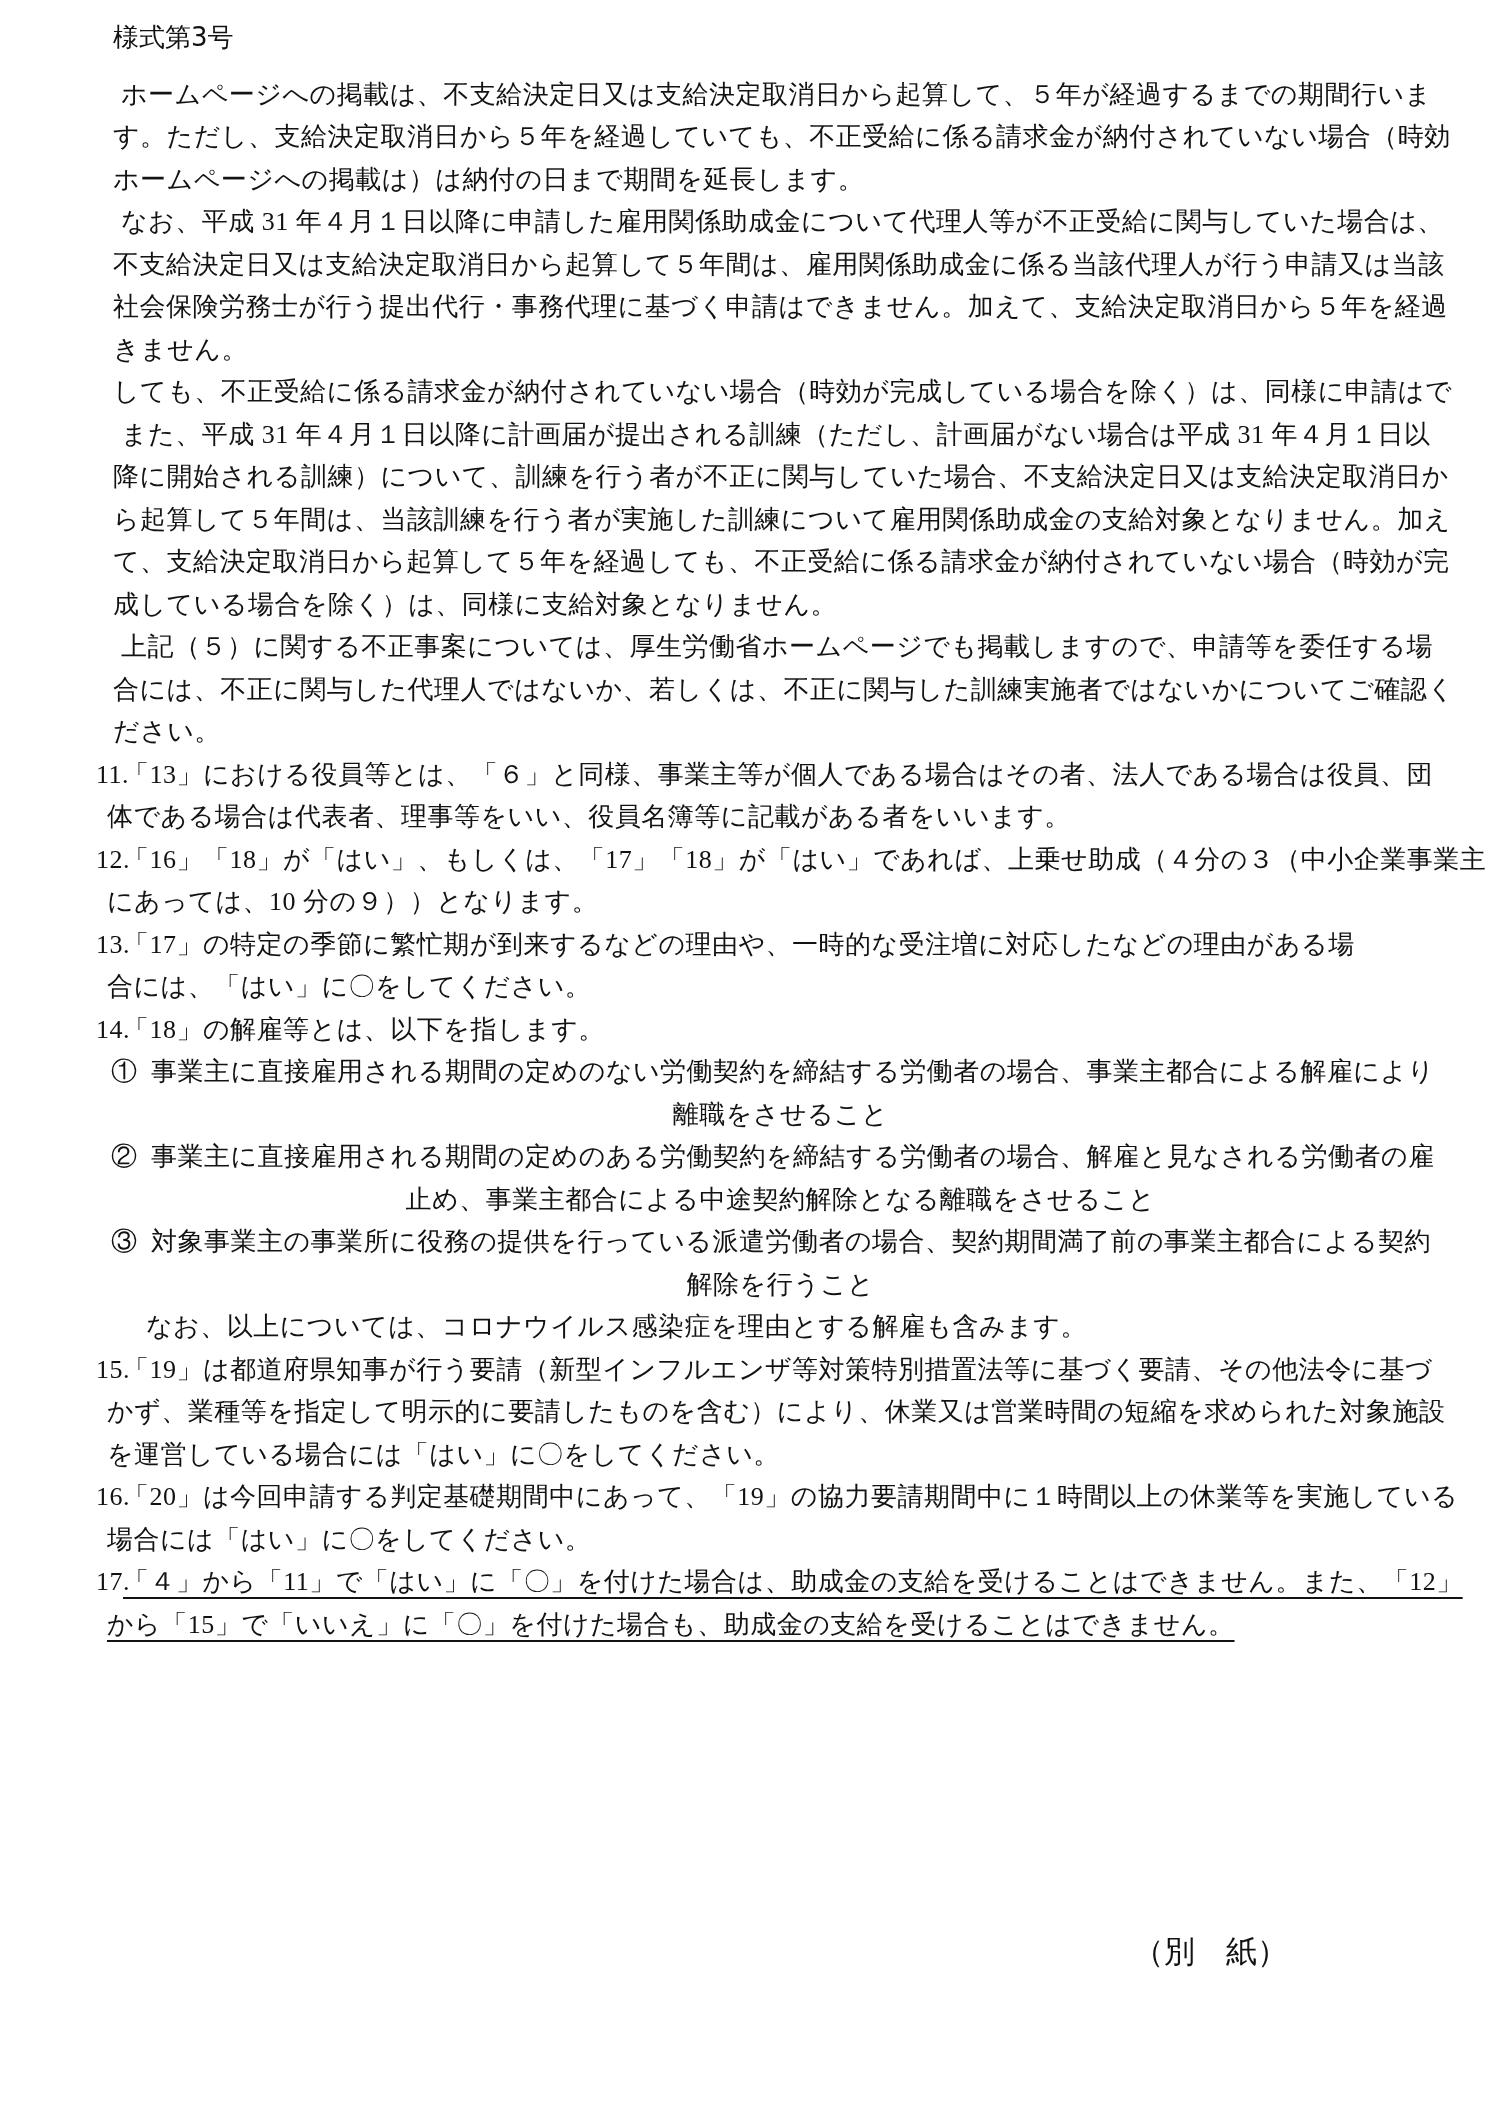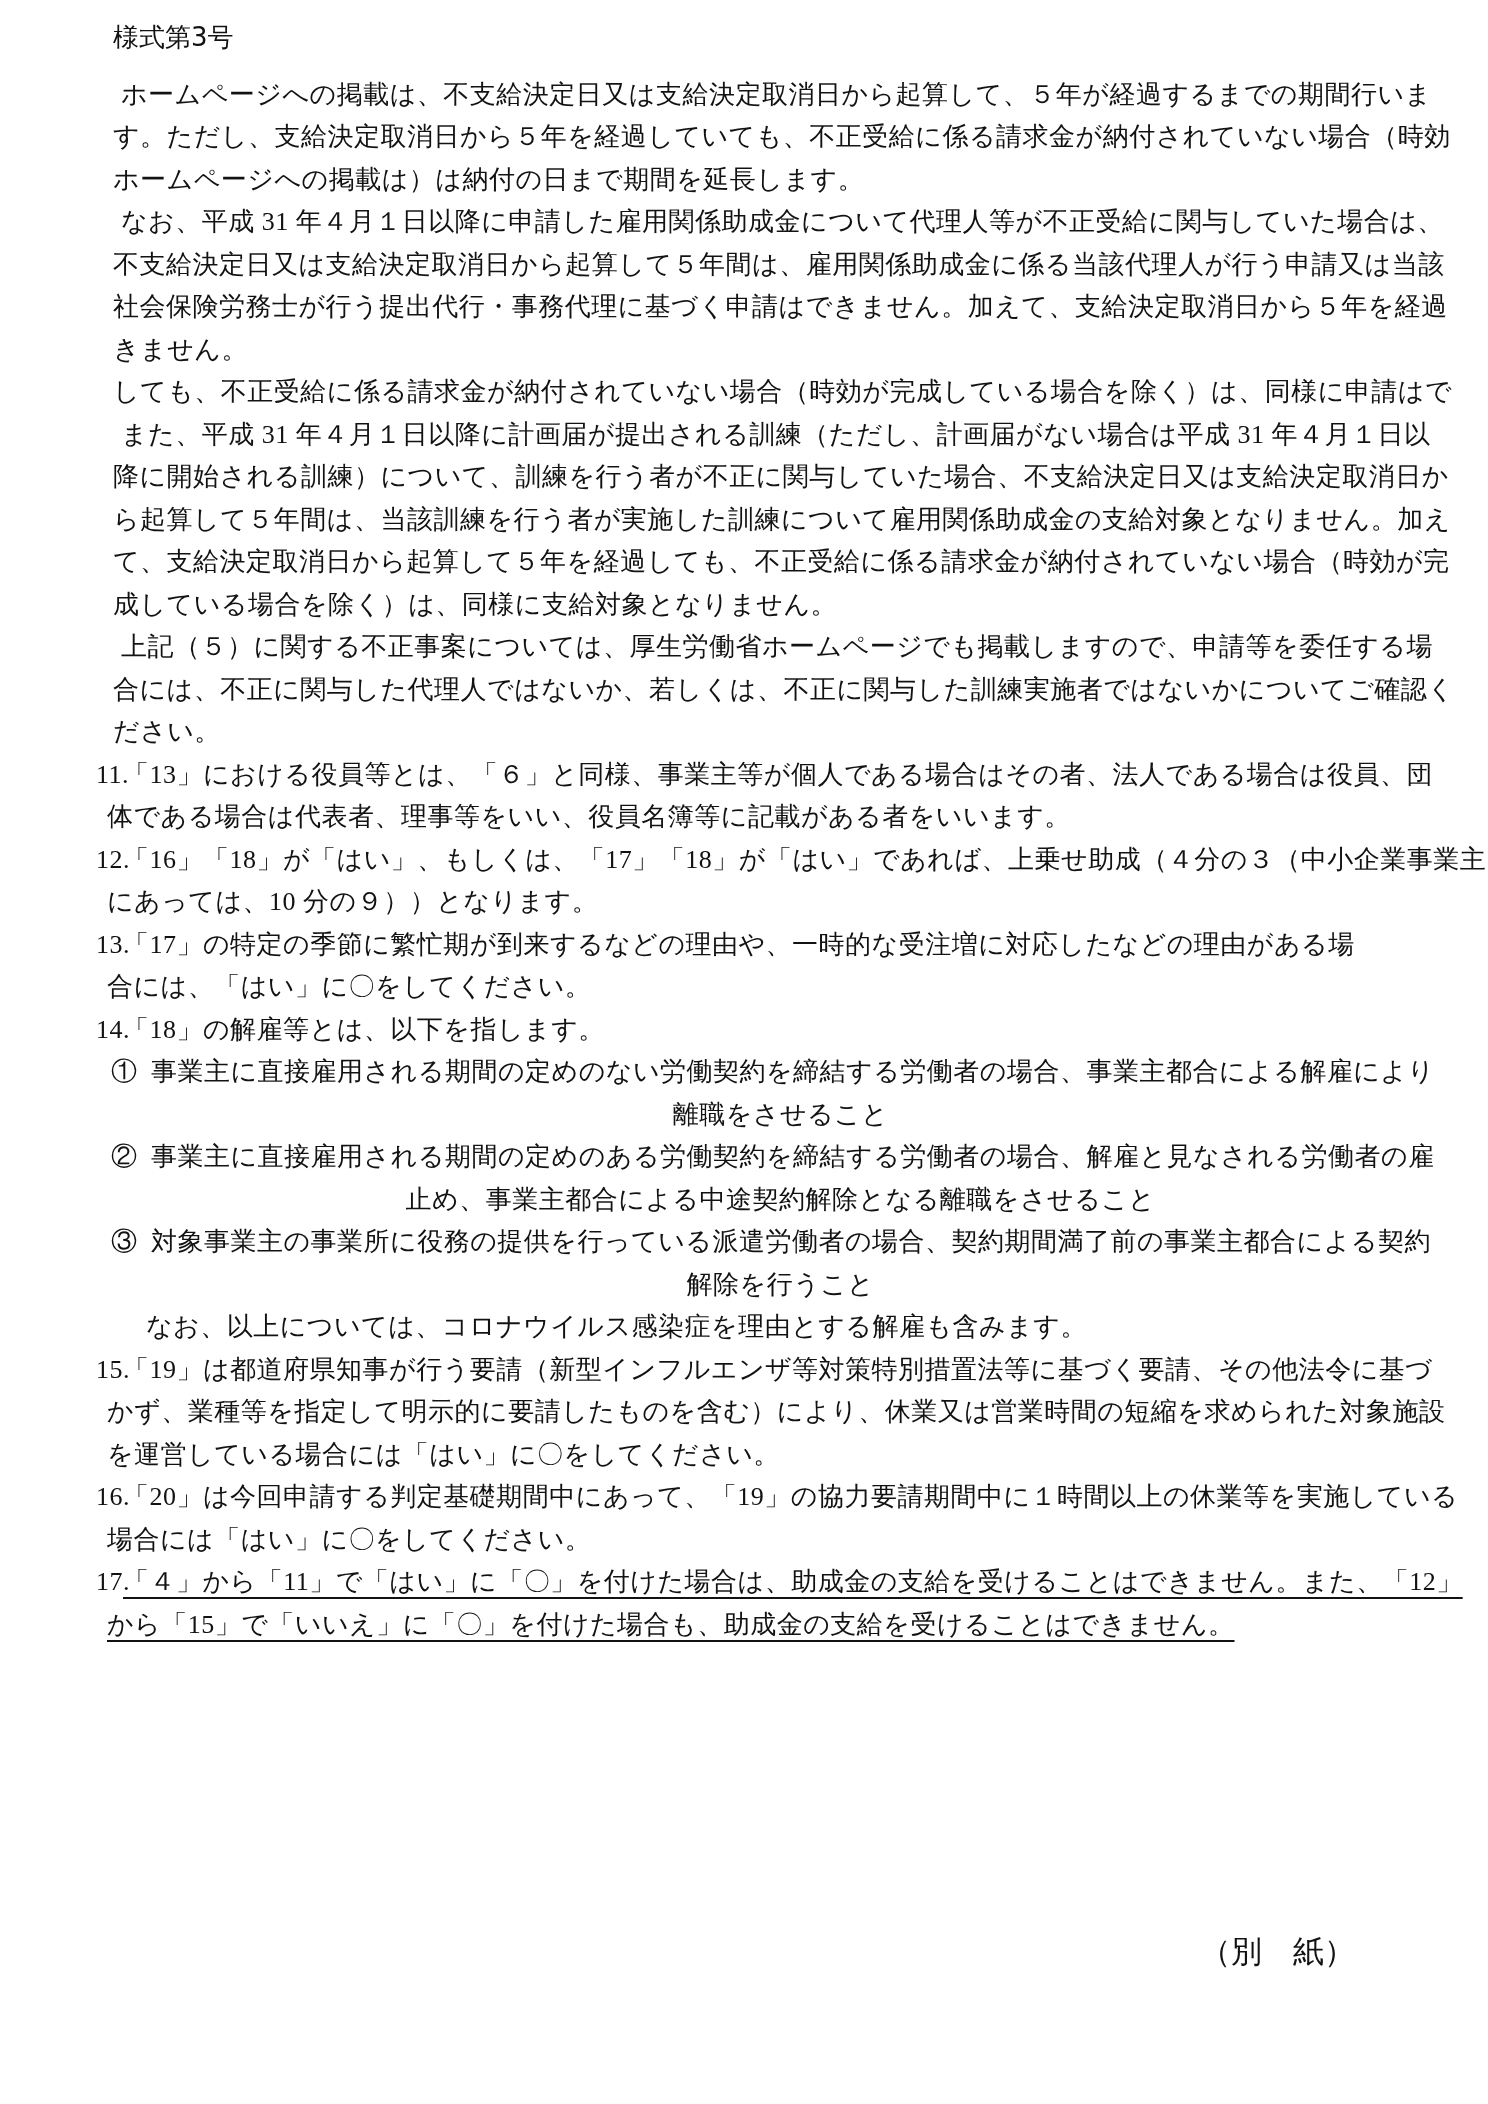--- a/index.html
+++ b/index.html
@@ -27,21 +27,21 @@
   .x-note{padding-left:113px;}      
   .no{position:absolute;left:63px;top:0;}
   .no-circ{position:absolute;left:78px;top:0;}
   .u{
     text-decoration:underline;
     text-underline-offset:7px;
     text-decoration-thickness:1.5px;
   }
   .page-label{
     position:absolute;
-    left:1200px;top:1930px;
+    left:1133px;top:1930px;
     font-size:31px;
     line-height:42px;
     letter-spacing:0;
     white-space:pre;
   }
 </style>
 </head>
 <body>
 
 <div class="page">

